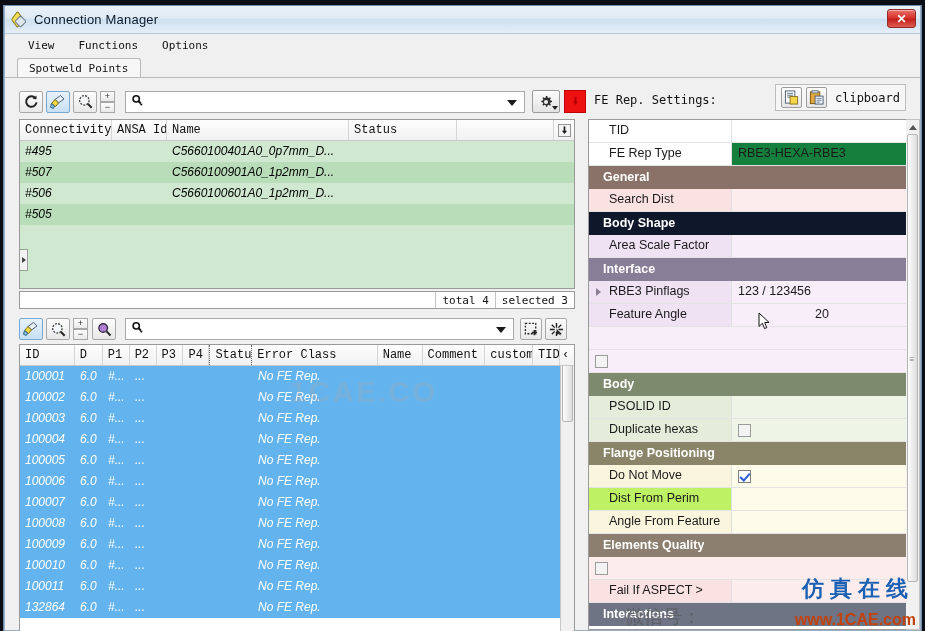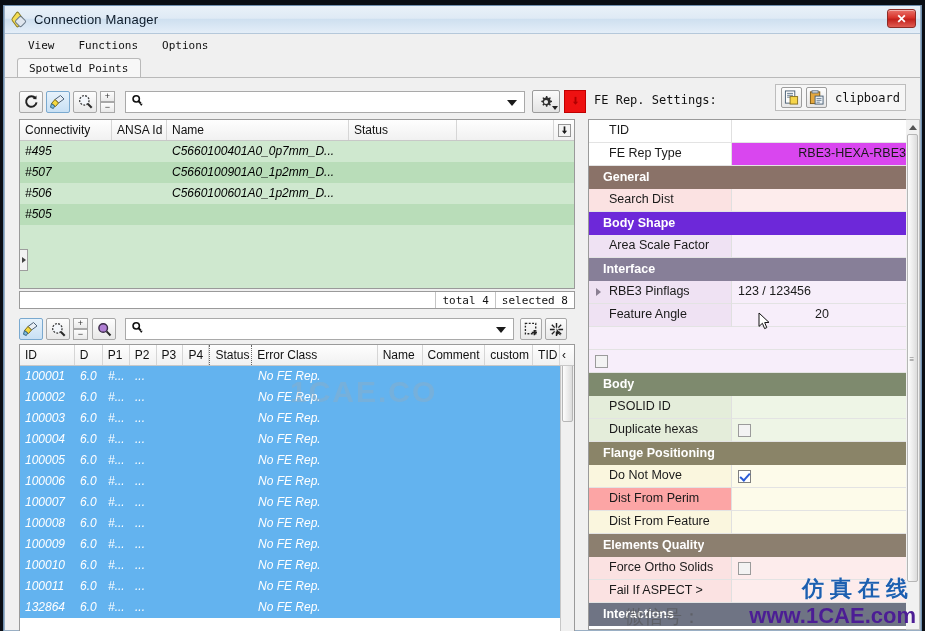--- a/index.html
+++ b/index.html
@@ -177,21 +177,21 @@
   .thead {
     display: flex; height: 21px;
     background: linear-gradient(to bottom,#fefefe,#f1f1f1);
     border-bottom: 1px solid #c8c8c8;
     font-size: 12px; color: #111;
   }
   .th {
     padding: 3px 5px 0 5px;
     border-right: 1px solid #d6d6d6;
     white-space: nowrap; overflow: hidden;
-    font-family: Liberation Sans, sans-serif;
+    font-family: Liberation Mono, monospace;
     position: relative;
   }
   .th.nb { border-right: none; }
   .tbody { position: relative; font-style: italic; }
   .trow { display: flex; height: 21px; font-size: 12px; }
   .td {
     padding: 3px 5px 0 5px; white-space: nowrap; overflow: hidden;
     font-family: "Liberation Sans", sans-serif;
   }
   
@@ -321,21 +321,21 @@
   }
   .wm-cn {
     position: absolute; right: 6px; bottom: 26px;
     font-size: 22px; color: #1d5fb0; font-weight: bold;
     letter-spacing: 6px; z-index: 60; pointer-events: none;
     text-shadow: 0 0 1px #fff;
     font-family: "Liberation Sans", sans-serif;
   }
   .wm-url {
     position: absolute; right: 4px; bottom: 1px;
-    font-size: 22px; color: #4c1d95; font-weight: bold;
+    font-size: 16px; color: #c2410c; font-weight: bold;
     z-index: 60; pointer-events: none;
     font-family: "Liberation Sans", sans-serif;
   }
   .wm-wx {
     position: absolute; left: 620px; bottom: 0px;
     font-size: 19px; color: rgba(80,80,80,0.55);
     z-index: 58; pointer-events: none;
     font-family: "Liberation Sans", sans-serif;
   }
 </style>
@@ -460,21 +460,21 @@
             </div>
             <div style="position:absolute;left:-1px;bottom:18px;width:9px;height:22px;background:#f3f3f3;border:1px solid #9d9d9d;display:flex;align-items:center;justify-content:center;">
               <div class="tri-rt" style="border-left-color:#444;border-top-width:3px;border-bottom-width:3px;border-left-width:4px;"></div>
             </div>
           </div>
         </div>
 
         <div class="statusstrip" style="left:14px; top:212px; width:556px;">
           <div class="fill"></div>
           <div class="seg">total 4</div>
-          <div class="seg">selected 8</div>
+          <div class="seg">selected 3</div>
         </div>
 
         <div class="toolbar" style="left:14px; top:239px;">
           <div class="tbtn sel">
             <svg width="16" height="16" viewBox="0 0 16 16">
               <path d="M10.5 1.5 l3.5 3.5 -5.5 4 -3.5 -3.5 z" fill="#e8eef5" stroke="#4b6076" stroke-width="1"></path>
               <path d="M5 5.5 l3.5 3.5 -3 3.5 -4 -3 z" fill="#f5d93e" stroke="#7d6a14" stroke-width="1"></path>
               <path d="M1.5 9.5 l3.2 2.6 -1.4 2.4 -2.8 -1.2 z" fill="#7fbde3" stroke="#34657f" stroke-width="1"></path>
             </svg>
           </div>
@@ -743,30 +743,30 @@
         </div>
 
         <div class="proptable">
           <div id="prop-rows">
               <div class="prow">
                 <div class="pname" style="background: rgb(255, 255, 255);">TID</div>
                 <div class="pval" style="background: rgb(255, 255, 255);"></div>
               </div>
               <div class="prow">
                 <div class="pname" style="background: rgb(255, 255, 255);">FE Rep Type</div>
-                <div class="pval" style="background: #d946ef; text-align: right;">RBE3-HEXA-RBE3</div>
+                <div class="pval" style="background: #15803d;">RBE3-HEXA-RBE3</div>
               </div>
               <div class="prow" style="background: rgb(138, 114, 104);">
                 <div class="psec">General</div>
               </div>
               <div class="prow">
                 <div class="pname" style="background: rgb(251, 226, 226);">Search Dist</div>
                 <div class="pval" style="background: rgb(253, 236, 236);"></div>
               </div>
-              <div class="prow" style="background: #6d28d9;">
+              <div class="prow" style="background: #0f172a;">
                 <div class="psec">Body Shape</div>
               </div>
               <div class="prow">
                 <div class="pname" style="background: rgb(239, 226, 243);">Area Scale Factor</div>
                 <div class="pval" style="background: rgb(247, 238, 250);"></div>
               </div>
               <div class="prow" style="background: rgb(135, 127, 152);">
                 <div class="psec">Interface</div>
               </div>
               <div class="prow">
@@ -795,32 +795,31 @@
                 <div class="pval" style="background: rgb(238, 245, 230);"><div class="cbox"></div></div>
               </div>
               <div class="prow" style="background: rgb(138, 132, 104);">
                 <div class="psec">Flange Positioning</div>
               </div>
               <div class="prow">
                 <div class="pname" style="background: rgb(250, 246, 222);">Do Not Move</div>
                 <div class="pval" style="background: rgb(253, 251, 234);"><div class="cbox on"></div></div>
               </div>
               <div class="prow">
-                <div class="pname" style="background: #fca5a5;">Dist From Perim</div>
+                <div class="pname" style="background: #bef264;">Dist From Perim</div>
                 <div class="pval" style="background: rgb(253, 251, 234);"></div>
               </div>
               <div class="prow">
-                <div class="pname" style="background: rgb(250, 246, 222);">Dist From Feature</div>
+                <div class="pname" style="background: rgb(250, 246, 222);">Angle From Feature</div>
                 <div class="pval" style="background: rgb(253, 251, 234);"></div>
               </div>
               <div class="prow" style="background: rgb(140, 127, 111);">
                 <div class="psec">Elements Quality</div>
               </div>
               <div class="prow">
-                <div class="pname" style="background: rgb(251, 226, 226);">Force Ortho Solids</div>
                 <div class="pval" style="background: rgb(253, 236, 236);"><div class="cbox"></div></div>
               </div>
               <div class="prow">
                 <div class="pname" style="background: rgb(251, 226, 226);">Fail If ASPECT &gt;</div>
                 <div class="pval" style="background: rgb(253, 236, 236);"></div>
               </div>
               <div class="prow" style="background: rgb(111, 116, 132);">
                 <div class="psec">Interactions</div>
               </div>
             </div>

